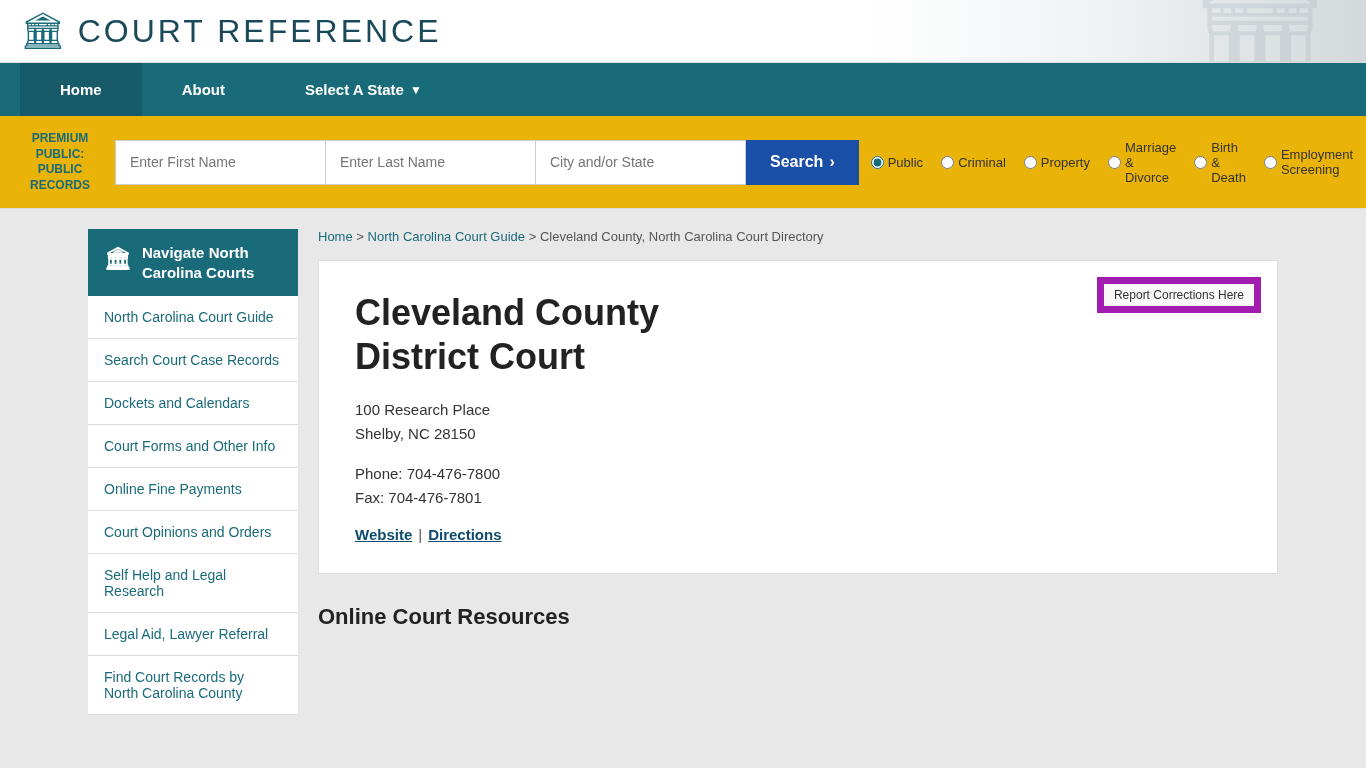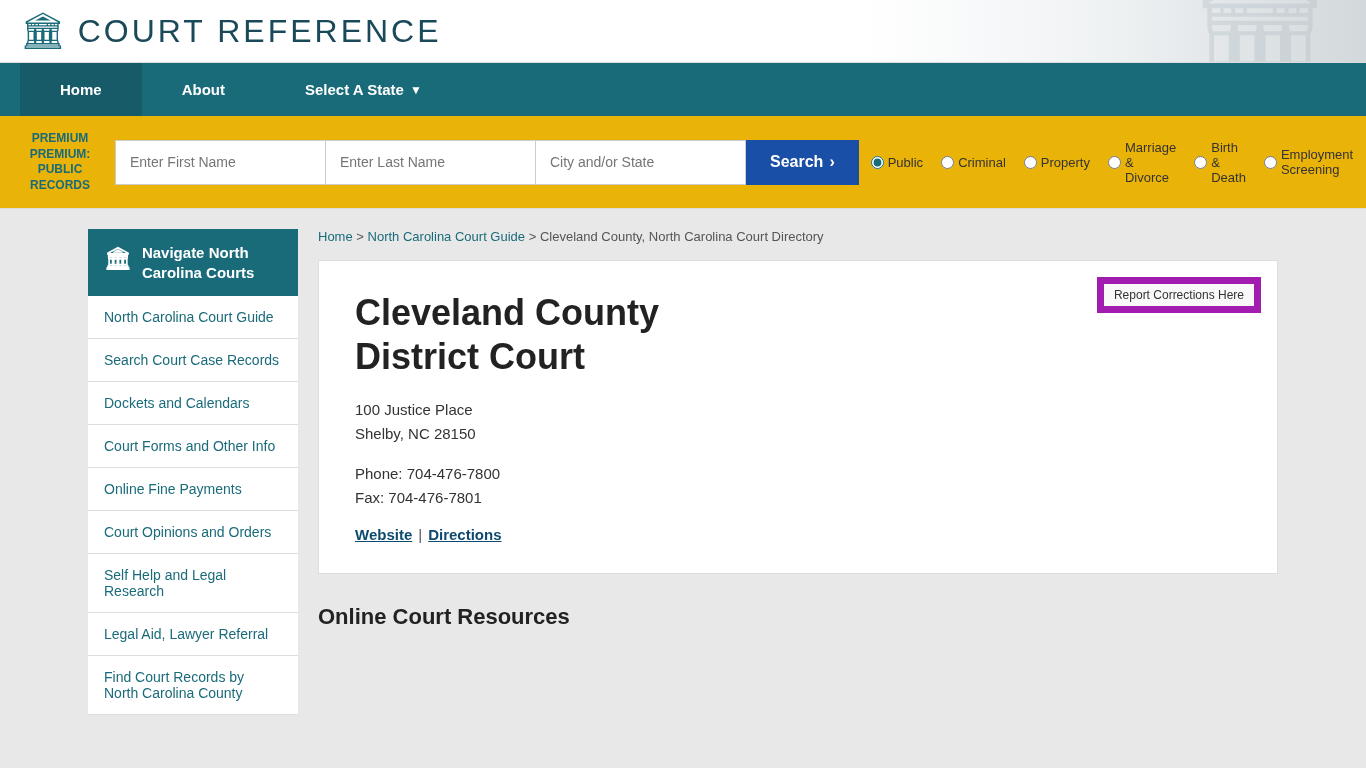--- a/index.html
+++ b/index.html
@@ -287,21 +287,21 @@
   </div>
   <div class="nav-item">
     <span>Select A State</span>
     <span class="nav-arrow">▼</span>
   </div>
 </div>
 
 <div id="search-bar">
   <div id="search-label">
     <span>PREMIUM</span><br>
-    <span>PREMIUM:</span><br>
+    <span>PUBLIC:</span><br>
     <span>PUBLIC</span><br>
     <span>RECORDS</span>
   </div>
   <div id="search-fields">
     <div id="search-inputs">
       <input type="text" placeholder="Enter First Name" style="">
       <input type="text" placeholder="Enter Last Name" style="">
       <input type="text" placeholder="City and/or State" style="">
       <button id="search-btn">
         <span>Search</span>
@@ -365,21 +365,21 @@
       <span>Cleveland County, North Carolina Court Directory</span>
     </div>
 
     <div id="court-card">
       <a id="report-corrections">Report Corrections Here</a>
       <div class="court-title">
         <span>Cleveland County</span><br>
         <span>District Court</span>
       </div>
       <div class="court-address">
-        <div>100 Justice Place</div>
+        <div>100 Research Place</div>
         <div>Shelby, NC 28150</div>
       </div>
       <div class="court-phone">
         <div>Phone: 704-476-7800</div>
         <div>Fax: 704-476-7801</div>
       </div>
       <div class="court-links">
         <a>Website</a>
         <span class="separator">|</span>
         <a>Directions</a>

